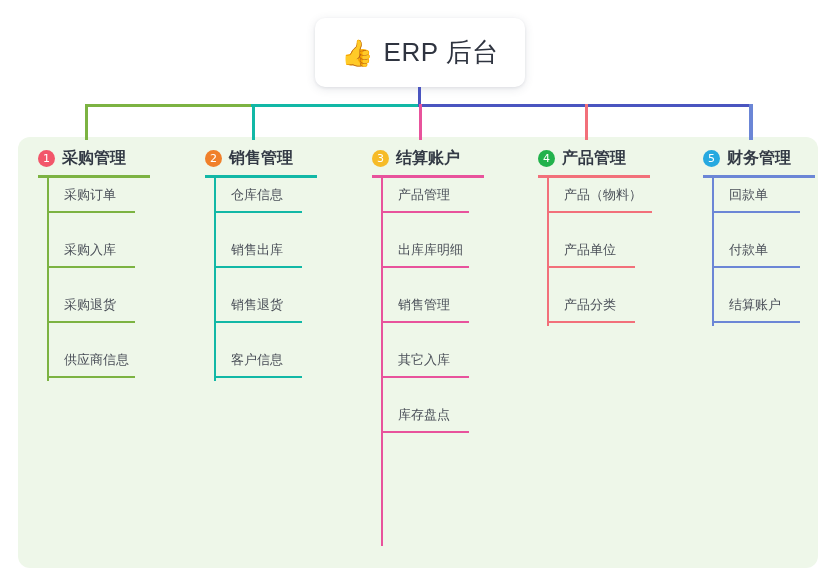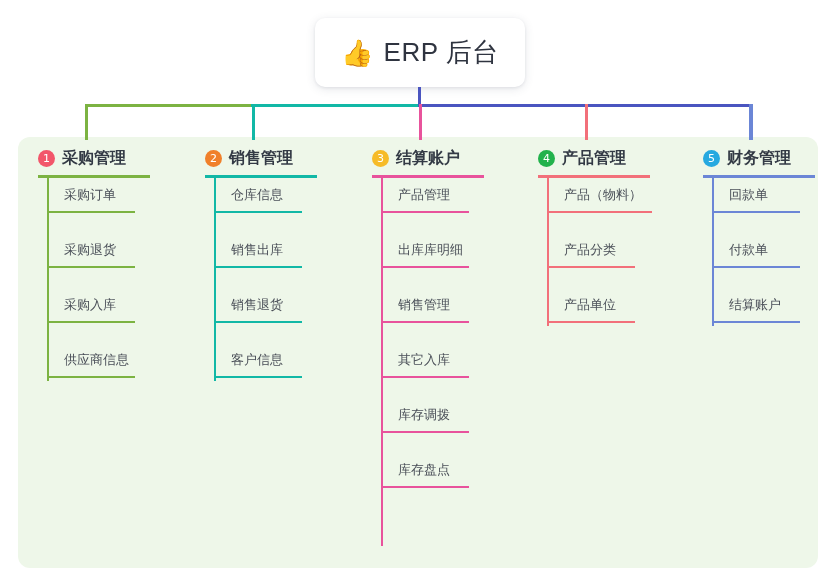--- a/index.html
+++ b/index.html
@@ -87,25 +87,25 @@
           <span class="badge" style="background: rgb(242, 86, 106);">1</span>
           <span class="head-label">采购管理</span>
           <div class="head-rule" style="background: rgb(124, 179, 66);"></div>
         </div>
         <div class="spine" style="background: rgb(124, 179, 66); height: 203px;"></div>
         <div class="leaf">
           <div class="leaf-label">采购订单</div>
           <div class="leaf-rule" style="background: rgb(124, 179, 66);"></div>
         </div>
         <div class="leaf">
+          <div class="leaf-label">采购入库</div>
+          <div class="leaf-rule" style="background: rgb(124, 179, 66);"></div>
+        </div>
+        <div class="leaf">
           <div class="leaf-label">采购退货</div>
-          <div class="leaf-rule" style="background: rgb(124, 179, 66);"></div>
-        </div>
-        <div class="leaf">
-          <div class="leaf-label">采购入库</div>
           <div class="leaf-rule" style="background: rgb(124, 179, 66);"></div>
         </div>
         <div class="leaf">
           <div class="leaf-label">供应商信息</div>
           <div class="leaf-rule" style="background: rgb(124, 179, 66);"></div>
         </div>
       </div>
       <div class="col" style="left: 205px;">
         <div class="col-head">
           <span class="badge" style="background: rgb(240, 128, 42);">2</span>
@@ -144,48 +144,44 @@
         <div class="leaf">
           <div class="leaf-label">出库库明细</div>
           <div class="leaf-rule" style="background: rgb(232, 83, 156);"></div>
         </div>
         <div class="leaf">
           <div class="leaf-label">销售管理</div>
           <div class="leaf-rule" style="background: rgb(232, 83, 156);"></div>
         </div>
         <div class="leaf">
           <div class="leaf-label">其它入库</div>
-          <div class="leaf-rule" style="background: rgb(232, 83, 156);"></div>
-        </div>
-        <div class="leaf">
-          <div class="leaf-label">库存调拨</div>
           <div class="leaf-rule" style="background: rgb(232, 83, 156);"></div>
         </div>
         <div class="leaf">
           <div class="leaf-label">库存盘点</div>
           <div class="leaf-rule" style="background: rgb(232, 83, 156);"></div>
         </div>
       </div>
       <div class="col" style="left: 538px;">
         <div class="col-head">
           <span class="badge" style="background: rgb(34, 178, 76);">4</span>
           <span class="head-label">产品管理</span>
           <div class="head-rule" style="background: rgb(242, 112, 122);"></div>
         </div>
         <div class="spine" style="background: rgb(242, 112, 122); height: 148px;"></div>
         <div class="leaf wide">
           <div class="leaf-label">产品（物料）</div>
           <div class="leaf-rule" style="background: rgb(242, 112, 122);"></div>
         </div>
         <div class="leaf">
+          <div class="leaf-label">产品单位</div>
+          <div class="leaf-rule" style="background: rgb(242, 112, 122);"></div>
+        </div>
+        <div class="leaf">
           <div class="leaf-label">产品分类</div>
-          <div class="leaf-rule" style="background: rgb(242, 112, 122);"></div>
-        </div>
-        <div class="leaf">
-          <div class="leaf-label">产品单位</div>
           <div class="leaf-rule" style="background: rgb(242, 112, 122);"></div>
         </div>
       </div>
       <div class="col" style="left: 703px;">
         <div class="col-head">
           <span class="badge" style="background: rgb(38, 169, 224);">5</span>
           <span class="head-label">财务管理</span>
           <div class="head-rule" style="background: rgb(107, 134, 214);"></div>
         </div>
         <div class="spine" style="background: rgb(107, 134, 214); height: 148px;"></div>

